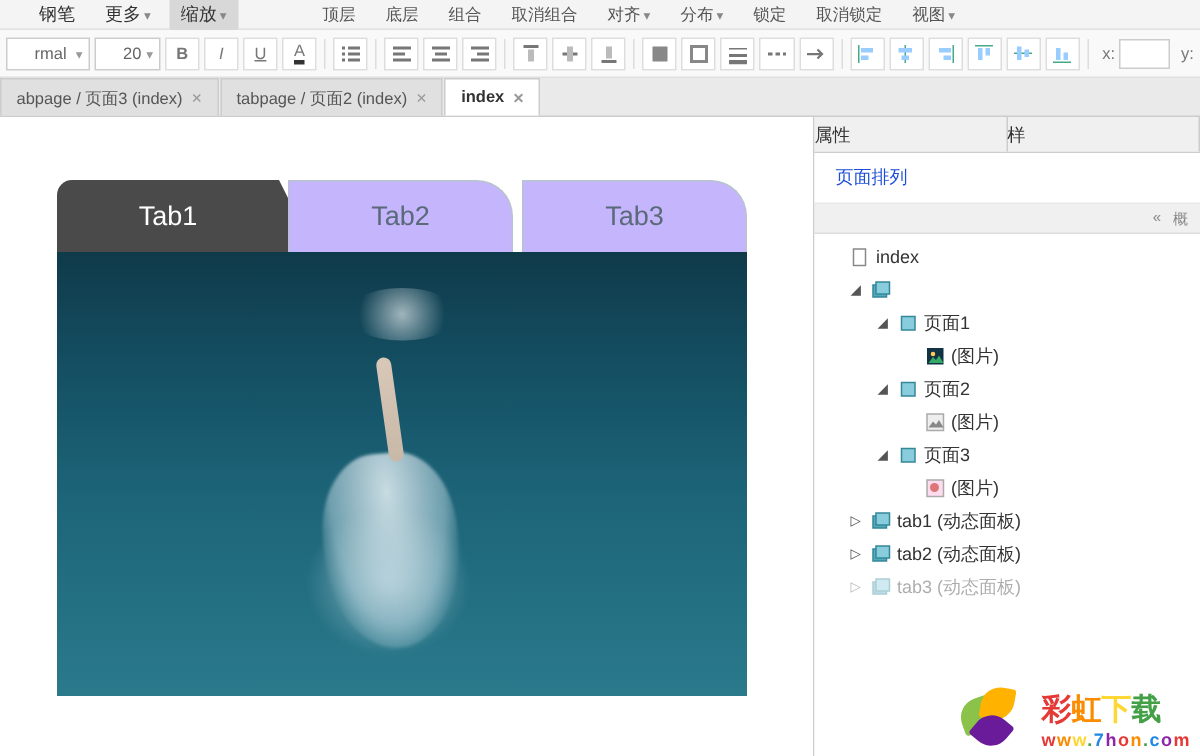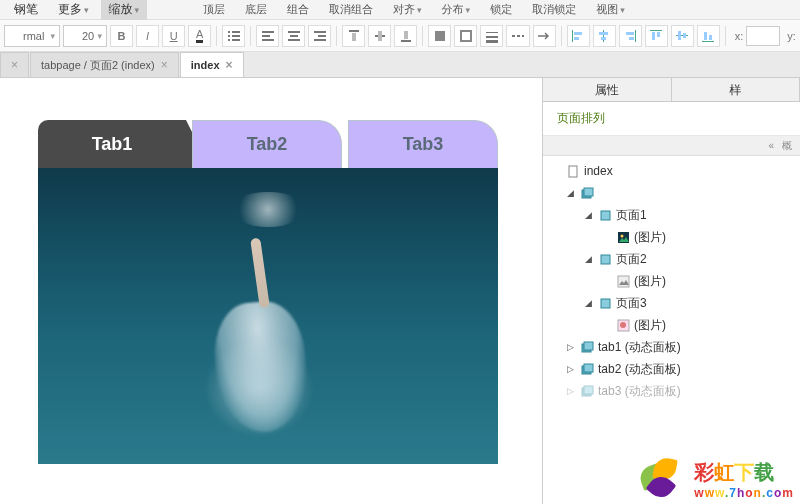--- a/index.html
+++ b/index.html
@@ -1,17 +1,17 @@
 <!DOCTYPE html>
 <html><head>
 <meta charset="utf-8">
 <style>
 *{box-sizing:border-box;margin:0;padding:0;font-family:"Microsoft YaHei",Arial,sans-serif}
 body{width:800px;height:504px;overflow:hidden;background:#fff;font-size:12px;color:#333;position:relative}
-.menubar{height:20px;background:#f4f4f4;display:flex;align-items:center;padding:0 6px;gap:4px;border-bottom:1px solid #e0e0e0}
+.menubar{height:20px;background:#f4f4f4;display:flex;align-items:center;padding:0 18px;gap:4px;border-bottom:1px solid #e0e0e0}
 .menubar .mitem{padding:2px 8px;cursor:pointer}
 .menubar .mitem.sel{background:#d8d8d8}
 .menubar .submenu{font-size:11px;color:#555}
 .menubar .dd{font-size:9px;color:#888;margin-left:2px}
 .toolbar{height:32px;background:#f9f9f9;border-bottom:1px solid #e0e0e0;display:flex;align-items:center;padding:0 4px;gap:3px}
 .tb-select{height:22px;border:1px solid #ccc;background:#fff;padding:0 18px 0 18px;font-size:11px;position:relative;display:flex;align-items:center;color:#666}
 .tb-select::after{content:"▾";position:absolute;right:4px;font-size:9px;color:#999}
 .tb-btn{width:24px;height:22px;border:1px solid #ddd;background:#fff;display:flex;align-items:center;justify-content:center;color:#777;font-size:11px}
 .tb-btn svg{width:14px;height:14px}
 .tb-sep{width:1px;height:20px;background:#ddd;margin:0 2px}
@@ -20,35 +20,35 @@
 .filetabs{height:26px;background:#eaeaea;display:flex;align-items:flex-end;border-bottom:1px solid #ccc}
 .ftab{height:25px;padding:0 10px;display:flex;align-items:center;gap:6px;font-size:11px;background:#e0e0e0;border:1px solid #ccc;border-bottom:none;margin-right:1px;color:#555}
 .ftab.active{background:#fff;font-weight:bold;color:#333}
 .ftab .x{color:#999;font-size:12px}
 .workspace{position:absolute;top:78px;left:0;right:258px;bottom:0;background:#fff;overflow:hidden}
 .ruler-h{height:16px;background:#fcfcfc;border-bottom:1px solid #ddd;position:relative;font-size:9px;color:#888}
 .ruler-h span{position:absolute;top:1px}
 .canvas{position:absolute;top:16px;left:0;right:0;bottom:0;background:#fff}
 .tabcomp{position:absolute;left:38px;top:26px;width:460px}
 .tabhdr{display:flex;height:48px}
-.tabh{flex:1;display:flex;align-items:center;justify-content:center;font-size:18px;font-weight:bold;position:relative}
+.tabh{flex:1;display:flex;align-items:center;justify-content:center;font-size:18px;font-weight:normal;position:relative}
 .tabh.active{background:#4a4a4a;color:#fff;border-top-left-radius:10px}
 .tabh.active::after{content:"";position:absolute;right:-24px;top:0;width:0;height:0;border-left:24px solid #4a4a4a;border-top:48px solid transparent}
 .tabh.inactive{background:#c4b5fd;color:#5a6a78;border:1px solid #b8c4cc;border-bottom:none;border-top-right-radius:24px;margin-left:6px}
 .tabimg{width:460px;height:296px;background:linear-gradient(180deg,#0f3a4a 0%,#155266 30%,#1d6478 55%,#2a7a8c 100%);position:relative;overflow:hidden}
 .tabimg::before{content:"";position:absolute;top:8%;left:42%;width:16%;height:12%;background:radial-gradient(circle,rgba(255,255,255,.6),transparent 70%);border-radius:50%}
 .figure{position:absolute;left:36%;top:18%;width:28%;height:72%}
 .figure .body{position:absolute;left:40%;top:8%;width:10px;height:70px;background:linear-gradient(180deg,#d9c8b8,#c8b8a8);border-radius:5px;transform:rotate(-8deg)}
 .figure .dress{position:absolute;left:10%;top:38%;width:90px;height:130px;background:radial-gradient(ellipse at 50% 20%,rgba(230,240,245,.85),rgba(190,215,225,.5) 60%,transparent 80%);border-radius:50% 50% 60% 60%;transform:rotate(-5deg);filter:blur(1px)}
 .figure .dress2{position:absolute;left:0;top:55%;width:110px;height:100px;background:radial-gradient(ellipse,rgba(210,230,238,.6),transparent 70%);border-radius:50%;filter:blur(2px)}
 .rightpanel{position:absolute;top:78px;right:0;width:258px;bottom:0;background:#fafafa;border-left:1px solid #ccc;display:flex;flex-direction:column}
 .rp-tab{height:24px;border-bottom:1px solid #ccc;display:flex}
-.rp-tab div{flex:1;text-align:center;line-height:24px;font-size:12px;background:#f0f0f0;border-right:1px solid #ccc}
+.rp-tab div{flex:1;line-height:24px;font-size:12px;background:#f0f0f0;border-right:1px solid #ccc}
 .rp-sec{padding:10px 14px;font-size:15px;border-bottom:1px solid #e0e0e0;background:#fff}
-.rp-sub{padding:8px 14px;font-size:12px;border-bottom:1px solid #e8e8e8;color:#4d7c0f;background:#fff}
+.rp-sub{padding:8px 14px;font-size:12px;border-bottom:1px solid #e8e8e8;color:#1d4ed8;background:#fff}
 .outline{flex:1;background:#fff;overflow:auto;padding:4px 0;font-size:12px}
 .orow{display:flex;align-items:center;height:22px;padding-left:8px;gap:4px;cursor:pointer}
 .tw{display:inline-flex;width:11px;height:11px;align-items:center;justify-content:center;color:#555;font-size:9px}
 .oicon{width:14px;height:14px;display:inline-flex;align-items:center;justify-content:center}
 .oicon.page svg,.oicon.dp svg,.oicon.img svg{width:13px;height:13px}
 .ind1{padding-left:22px}.ind2{padding-left:40px}.ind3{padding-left:58px}
 .outline-hdr{height:20px;background:#f0f0f0;border-bottom:1px solid #ddd;display:flex;align-items:center;justify-content:flex-end;padding:0 8px;gap:8px;color:#888;font-size:10px}
 .watermark{position:absolute;right:6px;bottom:4px;display:flex;align-items:center;gap:6px}
 .wm-logo{width:48px;height:42px;position:relative}
 .wm-logo .leaf{position:absolute;border-radius:60% 10% 60% 10%}
@@ -220,20 +220,21 @@
       </svg>
     </div>
   <div class="tb-sep"></div>
   <span class="tb-lbl">x:</span>
   <input class="tb-input" style="">
   <span class="tb-lbl">y:</span>
 </div>
 
 <div class="filetabs">
   <div class="ftab">
+      <span>abpage / 页面3 (index)</span>
       <span class="x">×</span>
     </div>
   <div class="ftab">
       <span>tabpage / 页面2 (index)</span>
       <span class="x">×</span>
     </div>
   <div class="ftab active">
       <span>index</span>
       <span class="x">×</span>
     </div>

